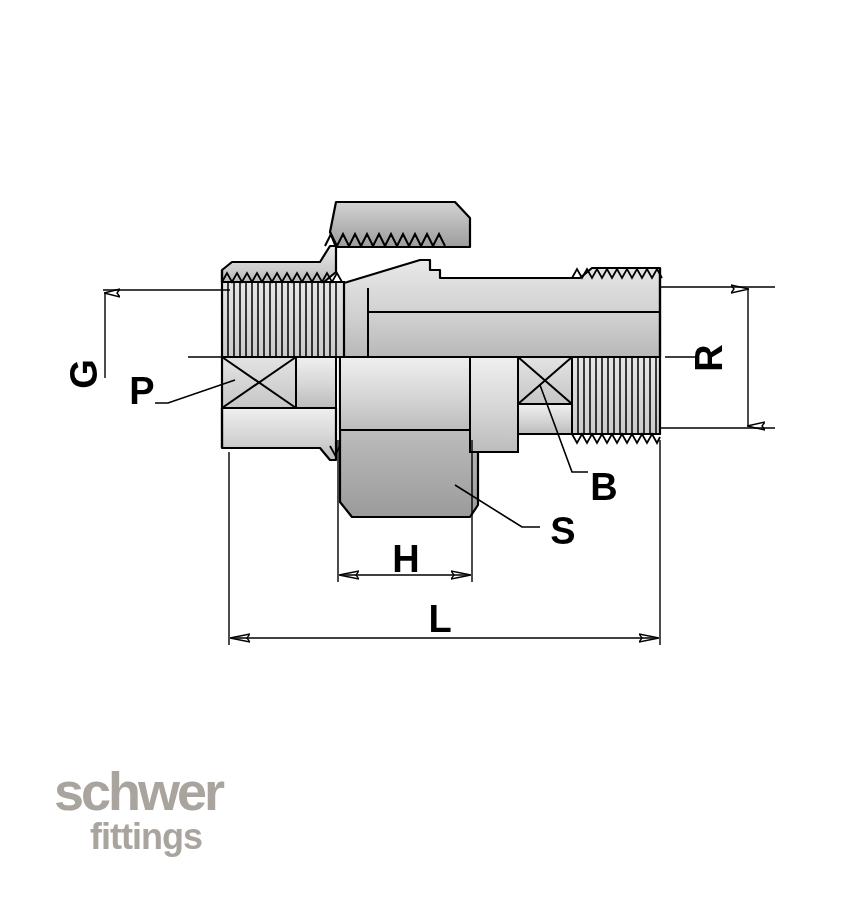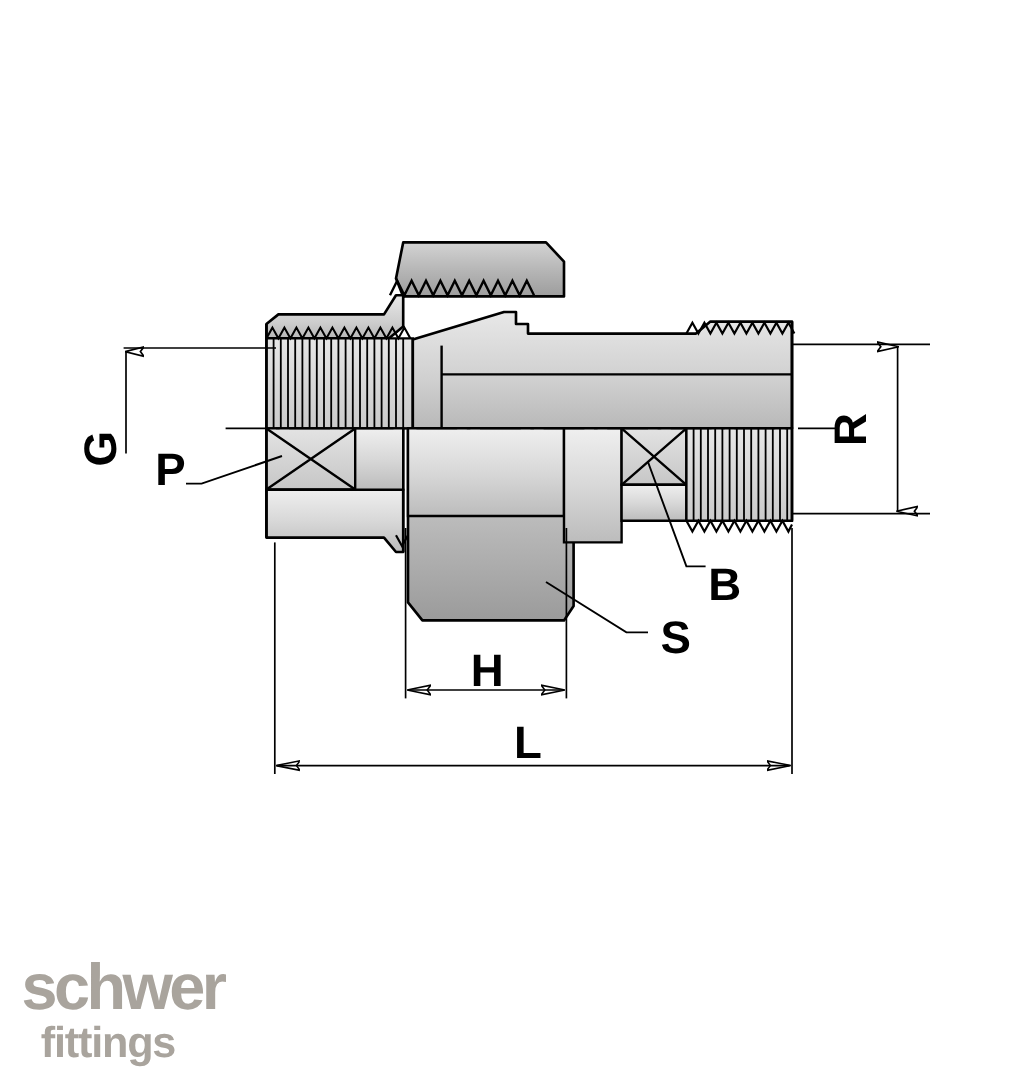--- a/index.html
+++ b/index.html
@@ -31,24 +31,25 @@
   }
   .dim-label {
     font-family: "Liberation Sans", sans-serif;
     font-weight: bold;
     fill: #000000;
     font-size: 38px;
   }
   .logo-wrap {
     position: absolute;
     left: 18px;
-    top: 798px;
+    top: 766px;
     width: 240px;
     height: 96px;
     user-select: none;
+    text-align: center;
   }
   .logo-main {
     font-family: "Liberation Sans", sans-serif;
     font-weight: bold;
     font-size: 54px;
     letter-spacing: -3px;
     color: #a9a49d;
     line-height: 0.95;
     margin: 0;
   }

